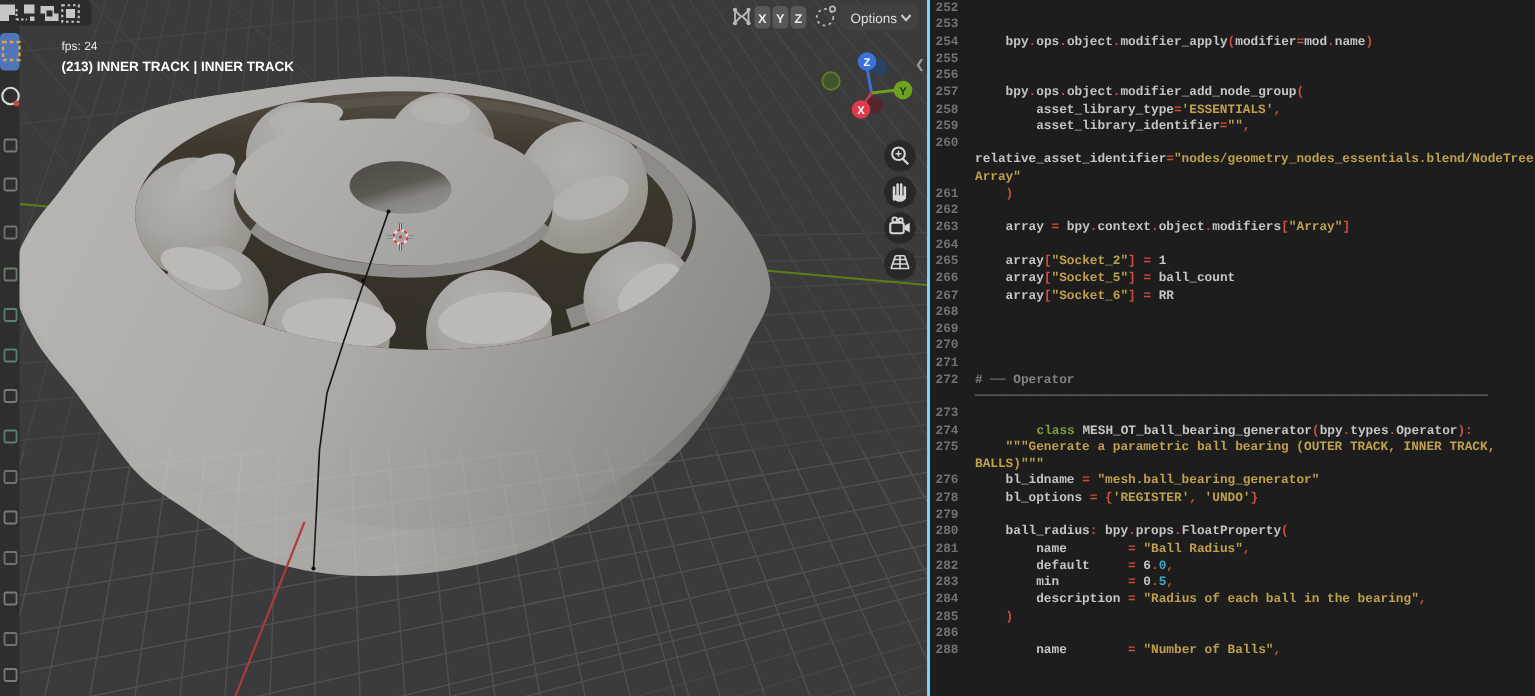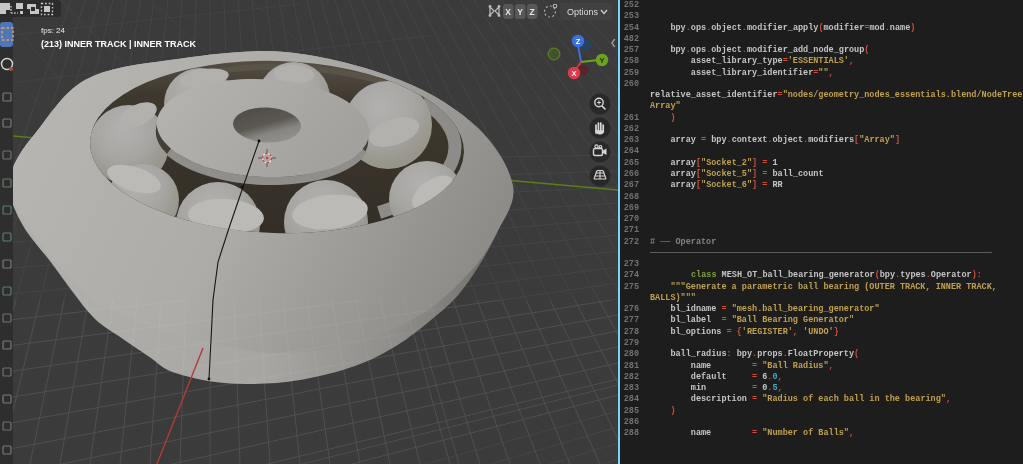--- a/index.html
+++ b/index.html
@@ -296,21 +296,22 @@
 <rect x="3" y="341" width="8" height="8" rx="1" fill="none" stroke="#b9b9b9" stroke-width="1.2" opacity="0.55"></rect>
 <rect x="3" y="368" width="8" height="8" rx="1" fill="none" stroke="#ababab" stroke-width="1.2" opacity="0.55"></rect>
 <rect x="3" y="395" width="8" height="8" rx="1" fill="none" stroke="#b9b9b9" stroke-width="1.2" opacity="0.55"></rect>
 <rect x="3" y="422" width="8" height="8" rx="1" fill="none" stroke="#ababab" stroke-width="1.2" opacity="0.55"></rect>
 <rect x="3" y="446" width="8" height="8" rx="1" fill="none" stroke="#b9b9b9" stroke-width="1.2" opacity="0.55"></rect>
 </svg><div class="ov" style="left:24px;top:26px;font-size:8px;color:#e8e8e8;">fps: 24</div><div class="ov" style="left:24px;top:39px;font-size:9px;font-weight:bold;">(213) INNER TRACK | INNER TRACK</div></div>
   <div id="editor">
 <div class="row"><span class="ln">252</span><span class="cd"></span></div>
 <div class="row"><span class="ln">253</span><span class="cd"></span></div>
 <div class="row"><span class="ln">254</span><span class="cd">    bpy<span class="p">.</span>ops<span class="p">.</span>object<span class="p">.</span>modifier_apply<span class="p">(</span>modifier<span class="p">=</span>mod<span class="p">.</span>name<span class="p">)</span></span></div>
-<div class="row"><span class="ln">482</span><span class="cd"></span></div>
+<div class="row"><span class="ln">255</span><span class="cd"></span></div>
+<div class="row"><span class="ln">256</span><span class="cd"></span></div>
 <div class="row"><span class="ln">257</span><span class="cd">    bpy<span class="p">.</span>ops<span class="p">.</span>object<span class="p">.</span>modifier_add_node_group<span class="p">(</span></span></div>
 <div class="row"><span class="ln">258</span><span class="cd">        asset_library_type<span class="p">=</span><span class="s">'ESSENTIALS'</span><span class="p">,</span></span></div>
 <div class="row"><span class="ln">259</span><span class="cd">        asset_library_identifier<span class="p">=</span><span class="s">""</span><span class="p">,</span></span></div>
 <div class="row"><span class="ln">260</span><span class="cd"></span></div>
 <div class="row"><span class="ln"></span><span class="cd">relative_asset_identifier<span class="p">=</span><span class="s">"nodes/geometry_nodes_essentials.blend/NodeTree</span></span></div>
 <div class="row"><span class="ln"></span><span class="cd"><span class="s">Array"</span></span></div>
 <div class="row"><span class="ln">261</span><span class="cd">    <span class="p">)</span></span></div>
 <div class="row"><span class="ln">262</span><span class="cd"></span></div>
 <div class="row"><span class="ln">263</span><span class="cd">    array <span class="p">=</span> bpy<span class="p">.</span>context<span class="p">.</span>object<span class="p">.</span>modifiers<span class="p">[</span><span class="s">"Array"</span><span class="p">]</span></span></div>
 <div class="row"><span class="ln">264</span><span class="cd"></span></div>
@@ -321,21 +322,20 @@
 <div class="row"><span class="ln">269</span><span class="cd"></span></div>
 <div class="row"><span class="ln">270</span><span class="cd"></span></div>
 <div class="row"><span class="ln">271</span><span class="cd"></span></div>
 <div class="row"><span class="ln">272</span><span class="cd"><span class="c"># ── Operator</span></span></div>
 <div class="row"><span class="ln"></span><span class="cd"><span class="c">───────────────────────────────────────────────────────────────────</span></span></div>
 <div class="row"><span class="ln">273</span><span class="cd"></span></div>
 <div class="row"><span class="ln">274</span><span class="cd"><span class="k">class</span> MESH_OT_ball_bearing_generator<span class="p">(</span>bpy<span class="p">.</span>types<span class="p">.</span>Operator<span class="p">)</span><span class="p">:</span></span></div>
 <div class="row"><span class="ln">275</span><span class="cd">    <span class="s">"""Generate a parametric ball bearing (OUTER TRACK, INNER TRACK,</span></span></div>
 <div class="row"><span class="ln"></span><span class="cd"><span class="s">BALLS)"""</span></span></div>
 <div class="row"><span class="ln">276</span><span class="cd">    bl_idname <span class="p">=</span> <span class="s">"mesh.ball_bearing_generator"</span></span></div>
-<div class="row"><span class="ln">277</span><span class="cd">    bl_label  <span class="p">=</span> <span class="s">"Ball Bearing Generator"</span></span></div>
 <div class="row"><span class="ln">278</span><span class="cd">    bl_options <span class="p">=</span> <span class="p">{</span><span class="s">'REGISTER'</span><span class="p">,</span> <span class="s">'UNDO'</span><span class="p">}</span></span></div>
 <div class="row"><span class="ln">279</span><span class="cd"></span></div>
 <div class="row"><span class="ln">280</span><span class="cd">    ball_radius<span class="p">:</span> bpy<span class="p">.</span>props<span class="p">.</span>FloatProperty<span class="p">(</span></span></div>
 <div class="row"><span class="ln">281</span><span class="cd">        name        <span class="p">=</span> <span class="s">"Ball Radius"</span><span class="p">,</span></span></div>
 <div class="row"><span class="ln">282</span><span class="cd">        default     <span class="p">=</span> 6<span class="p">.</span><span class="n">0</span><span class="p">,</span></span></div>
 <div class="row"><span class="ln">283</span><span class="cd">        min         <span class="p">=</span> 0<span class="p">.</span><span class="n">5</span><span class="p">,</span></span></div>
 <div class="row"><span class="ln">284</span><span class="cd">        description <span class="p">=</span> <span class="s">"Radius of each ball in the bearing"</span><span class="p">,</span></span></div>
 <div class="row"><span class="ln">285</span><span class="cd">    <span class="p">)</span></span></div>
 <div class="row"><span class="ln">286</span><span class="cd"></span></div>
 <div class="row"><span class="ln">288</span><span class="cd">        name        <span class="p">=</span> <span class="s">"Number of Balls"</span><span class="p">,</span></span></div>

